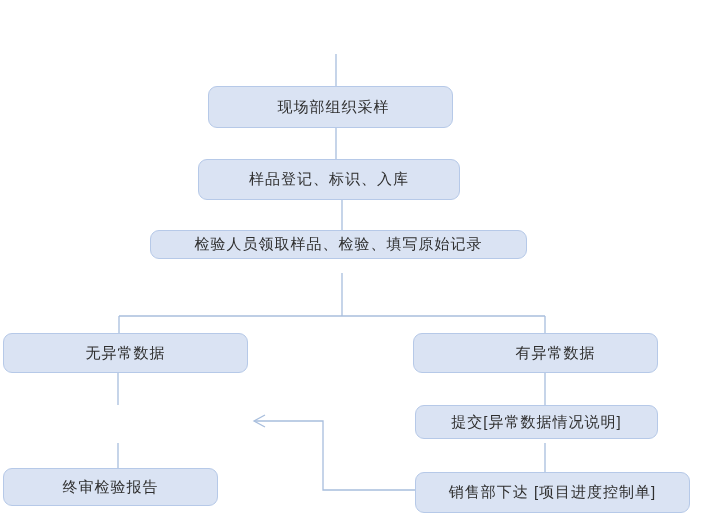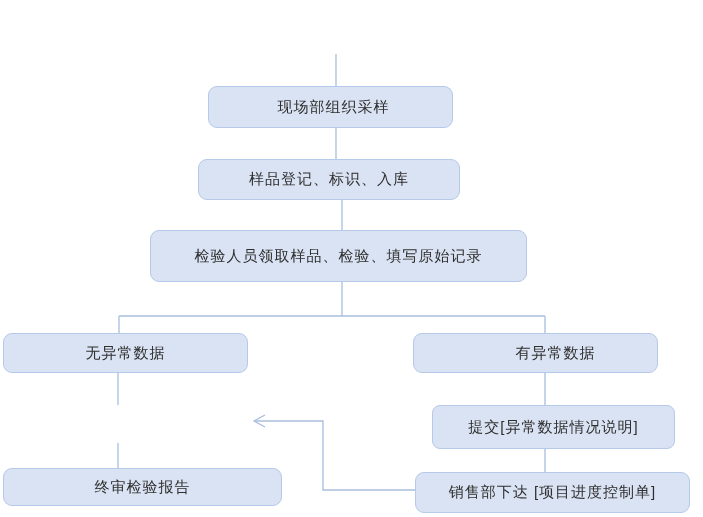--- a/index.html
+++ b/index.html
@@ -75,38 +75,38 @@
 
 
   <div class="node" style="left:208px; top:86px; width:245px; height:42px;padding-left:6px;">
     <span class="node-label">现场部组织采样</span>
   </div>
 
   <div class="node" style="left:198px; top:159px; width:262px; height:41px;">
     <span class="node-label">样品登记、标识、入库</span>
   </div>
 
-  <div class="node" style="left:150px; top:230px; width:377px; height:52px;">
+  <div class="node" style="left:150px; top:230px; width:377px; height:29px;">
     <span class="node-label">检验人员领取样品、检验、填写原始记录</span>
   </div>
 
   <div class="node" style="left:3px; top:333px; width:245px; height:40px;">
     <span class="node-label">无异常数据</span>
   </div>
 
   <div class="node" style="left:413px; top:333px; width:245px; height:40px;padding-left:40px;">
     <span class="node-label">有异常数据</span>
   </div>
 
 
-  <div class="node" style="left:432px; top:405px; width:243px; height:44px;border-radius:8px;">
+  <div class="node" style="left:415px; top:405px; width:243px; height:34px;">
     <span class="node-label">提交[异常数据情况说明]</span>
   </div>
 
-  <div class="node" style="left:3px; top:468px; width:279px; height:38px;">
+  <div class="node" style="left:3px; top:468px; width:215px; height:38px;">
     <span class="node-label">终审检验报告</span>
   </div>
 
   <div class="node" style="left:415px; top:472px; width:275px; height:41px;">
     <span class="node-label">销售部下达 [项目进度控制单]</span>
   </div>
 
 </div>
 
 </body></html>

